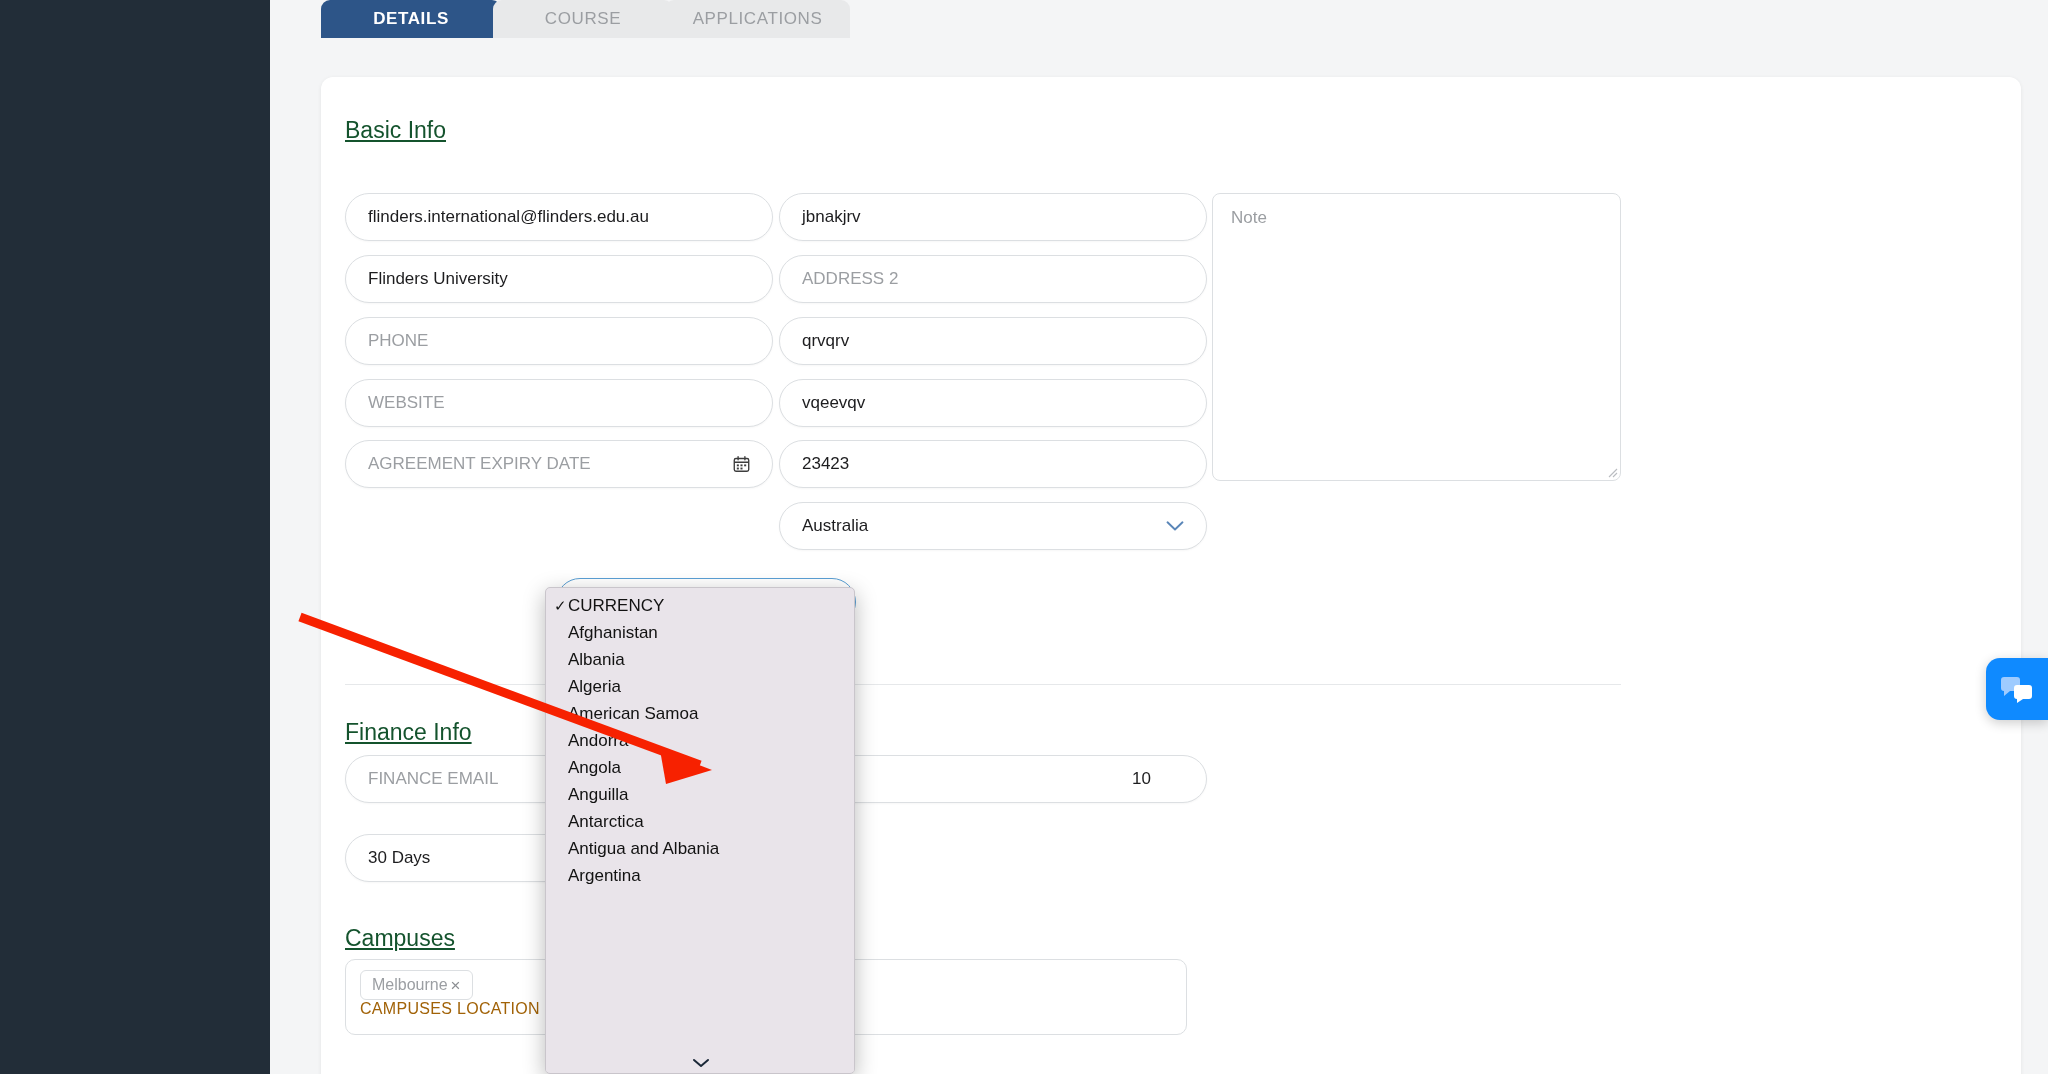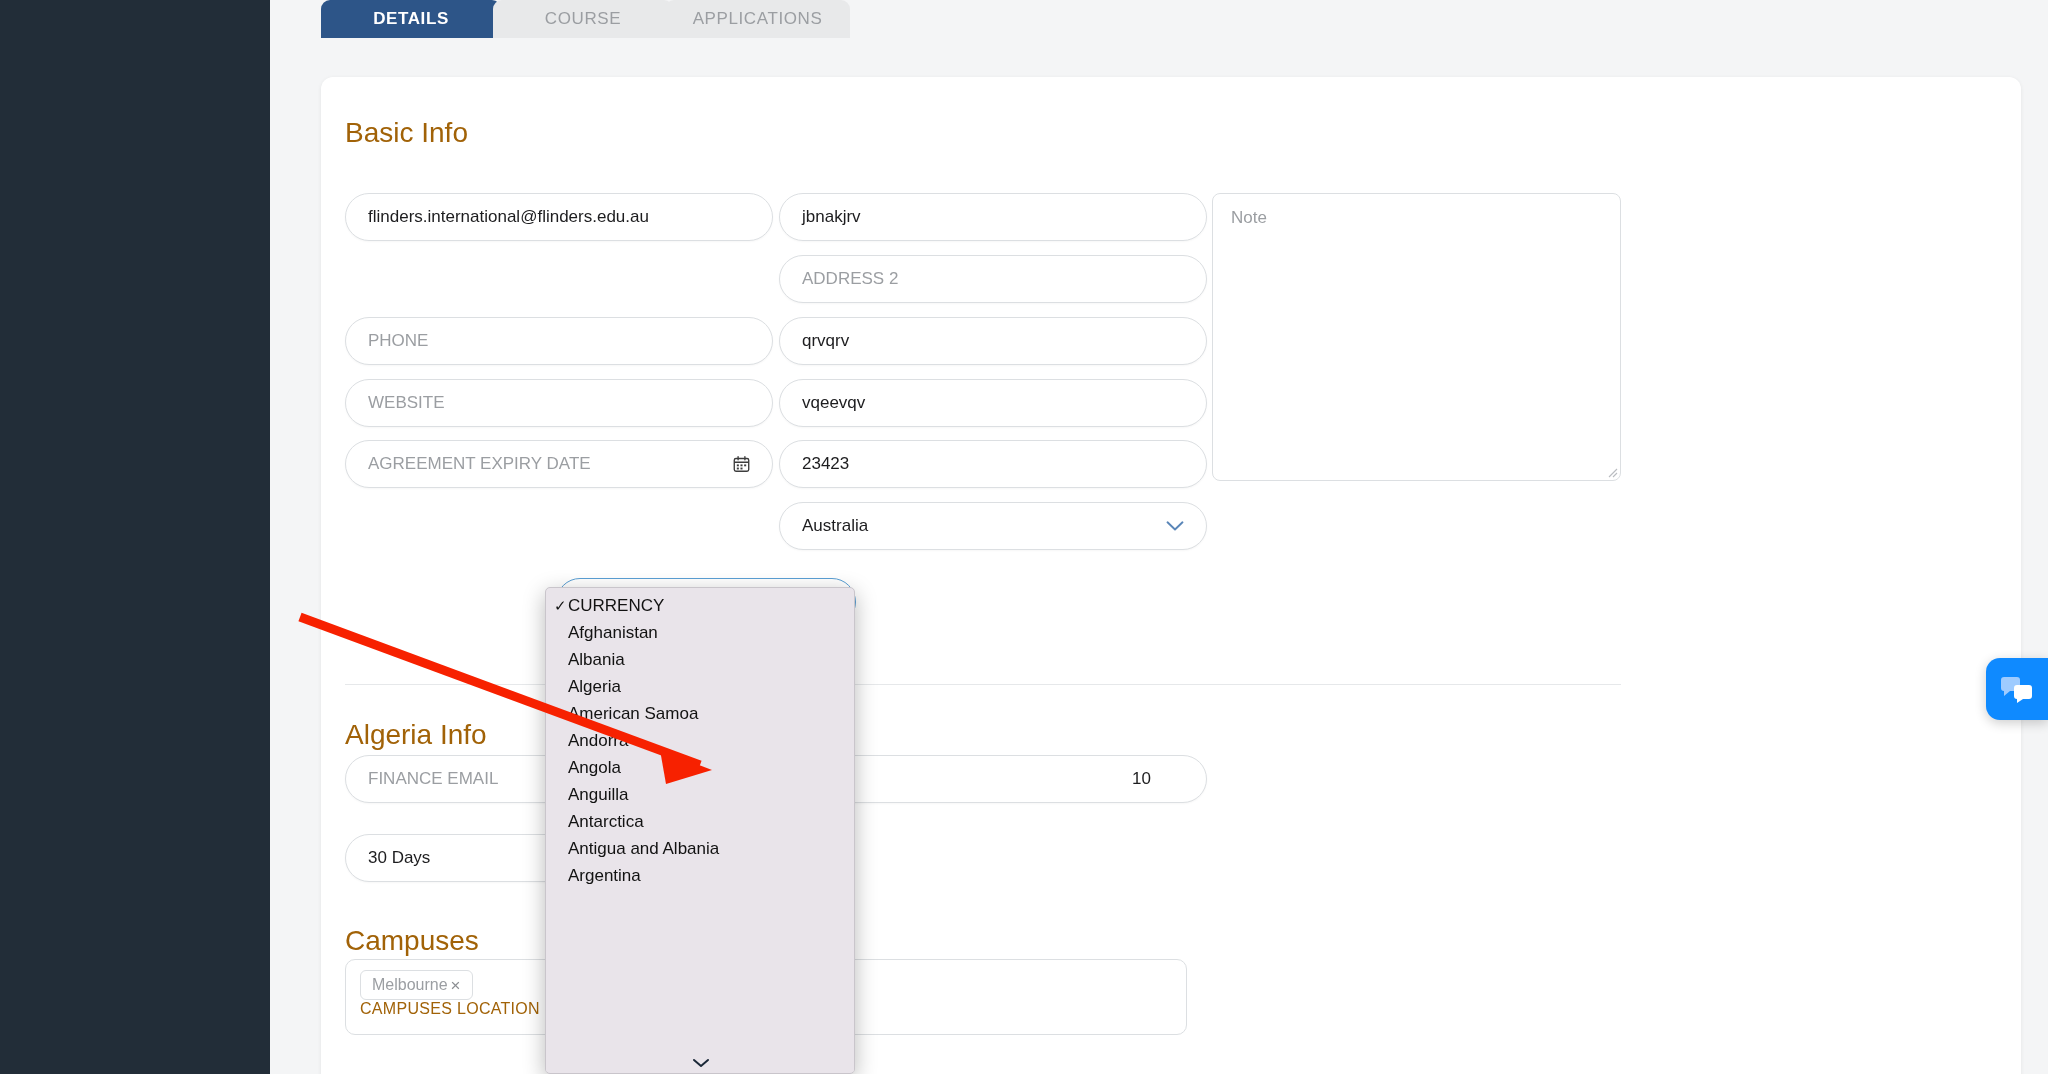--- a/index.html
+++ b/index.html
@@ -50,23 +50,24 @@
     position: absolute; left: 321px; top: 77px;
     width: 1700px; height: 1040px;
     background: #ffffff;
     border-radius: 12px 12px 0 0;
     box-shadow: 0 1px 4px rgba(0,0,0,0.07);
     overflow: hidden;
   }
 
   .section-title {
     position: absolute;
-    font-size: 28px;
-    color: #a16207;
+    font-size: 23px;
+    color: #14532d;
     font-weight: 400;
+    text-decoration: underline;
   }
   #t-basic   { left: 24px; top: 40px; }
   #t-finance { left: 24px; top: 642px; }
   #t-campus  { left: 24px; top: 848px; }
 
   
   .field {
     position: absolute;
     height: 48px;
     border: 1px solid #dcdfe2;
@@ -219,20 +220,21 @@
     <div class="tab apps">APPLICATIONS</div>
   </div>
 
   <div class="card">
 
     <div class="section-title" id="t-basic">Basic Info</div>
 
     <div class="field col1 r1">flinders.international@flinders.edu.au</div>
     <div class="field col2 r1">jbnakjrv</div>
 
+    <div class="field col1 r2">Flinders University</div>
     <div class="field col2 r2 placeholder">ADDRESS 2</div>
 
     <div class="field col1 r3 placeholder">PHONE</div>
     <div class="field col2 r3">qrvqrv</div>
 
     <div class="field col1 r4 placeholder">WEBSITE</div>
     <div class="field col2 r4">vqeevqv</div>
 
     <div class="field col1 r5 placeholder">
       <span>AGREEMENT EXPIRY DATE</span>
@@ -260,21 +262,21 @@
     <div class="note-box">
       <span>Note</span>
       <svg class="note-resize" viewBox="0 0 12 12">
         <line x1="11" y1="3" x2="3" y2="11" stroke="#b9bcc0" stroke-width="1.1"></line>
         <line x1="11" y1="7" x2="7" y2="11" stroke="#b9bcc0" stroke-width="1.1"></line>
       </svg>
     </div>
 
     <div class="divider"></div>
 
-    <div class="section-title" id="t-finance">Algeria Info</div>
+    <div class="section-title" id="t-finance">Finance Info</div>
 
     <div class="field col1" style="top:678px;">
       <span class="placeholder" style="color:#9b9ea2;">FINANCE EMAIL</span>
     </div>
 
     <div class="field col2" style="top:678px; left:458px; width:428px;">
       <span style="margin-left:330px;">10</span>
     </div>
 
     <div class="field col1" style="top:757px;">

